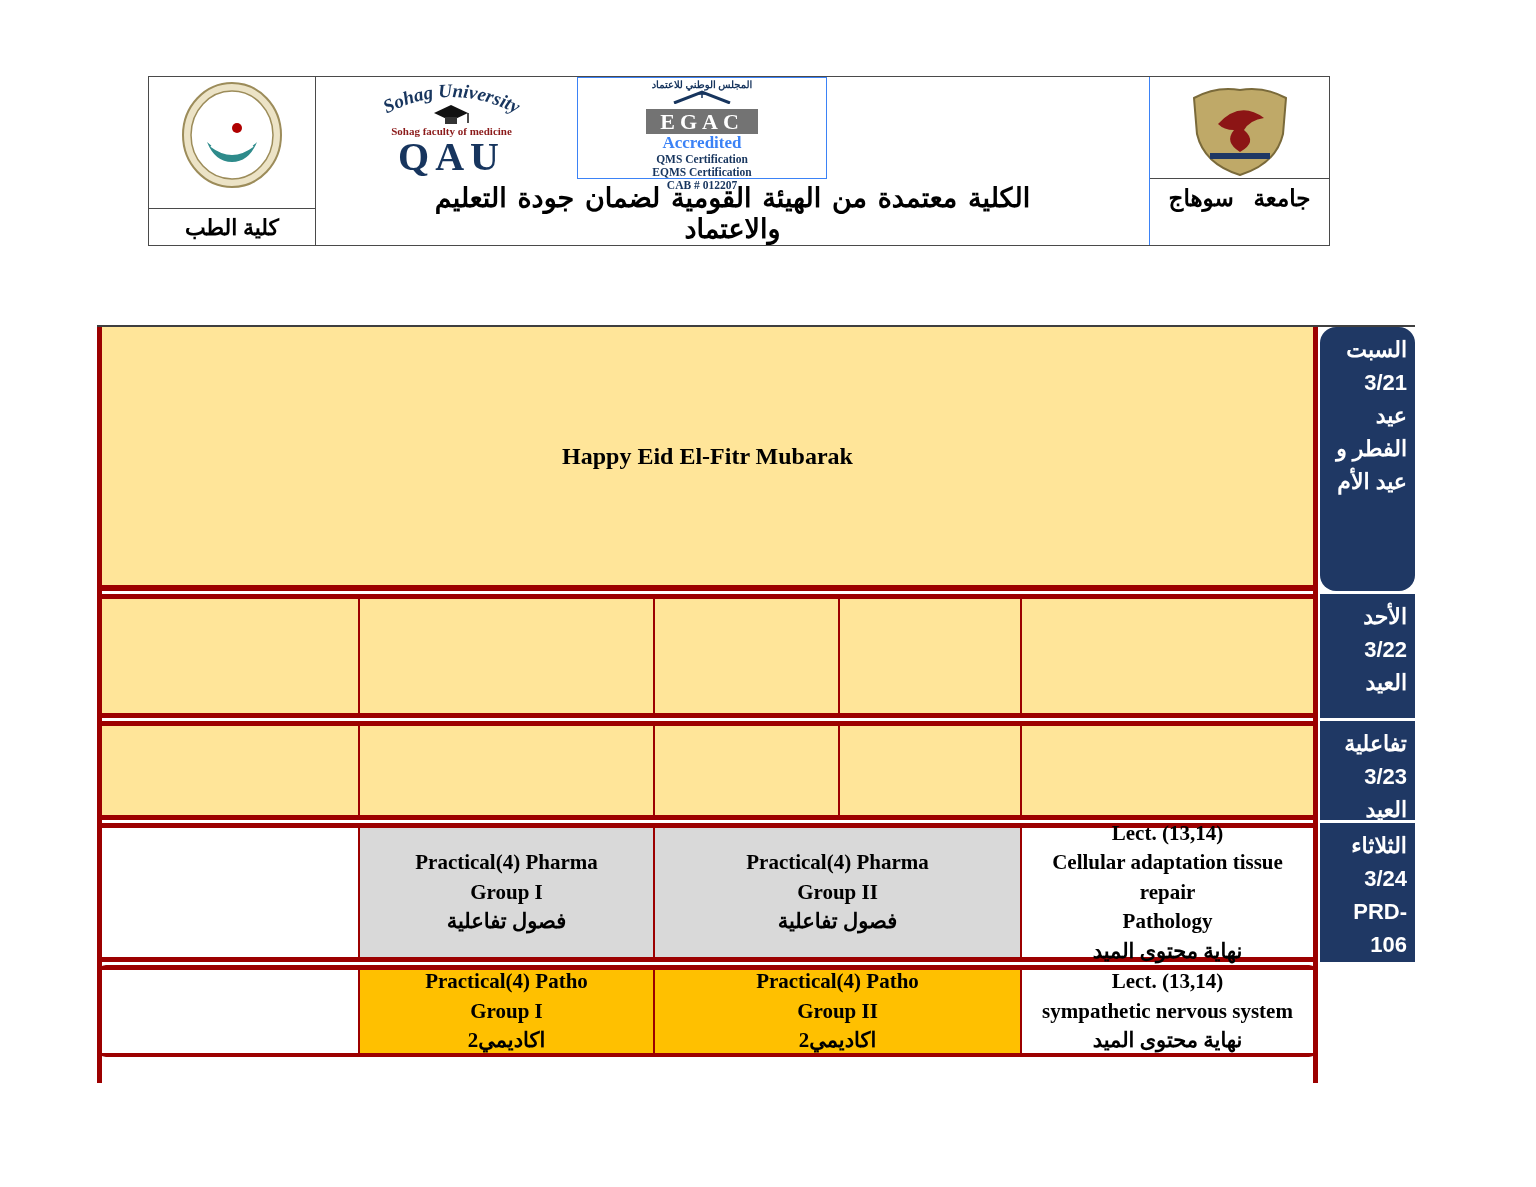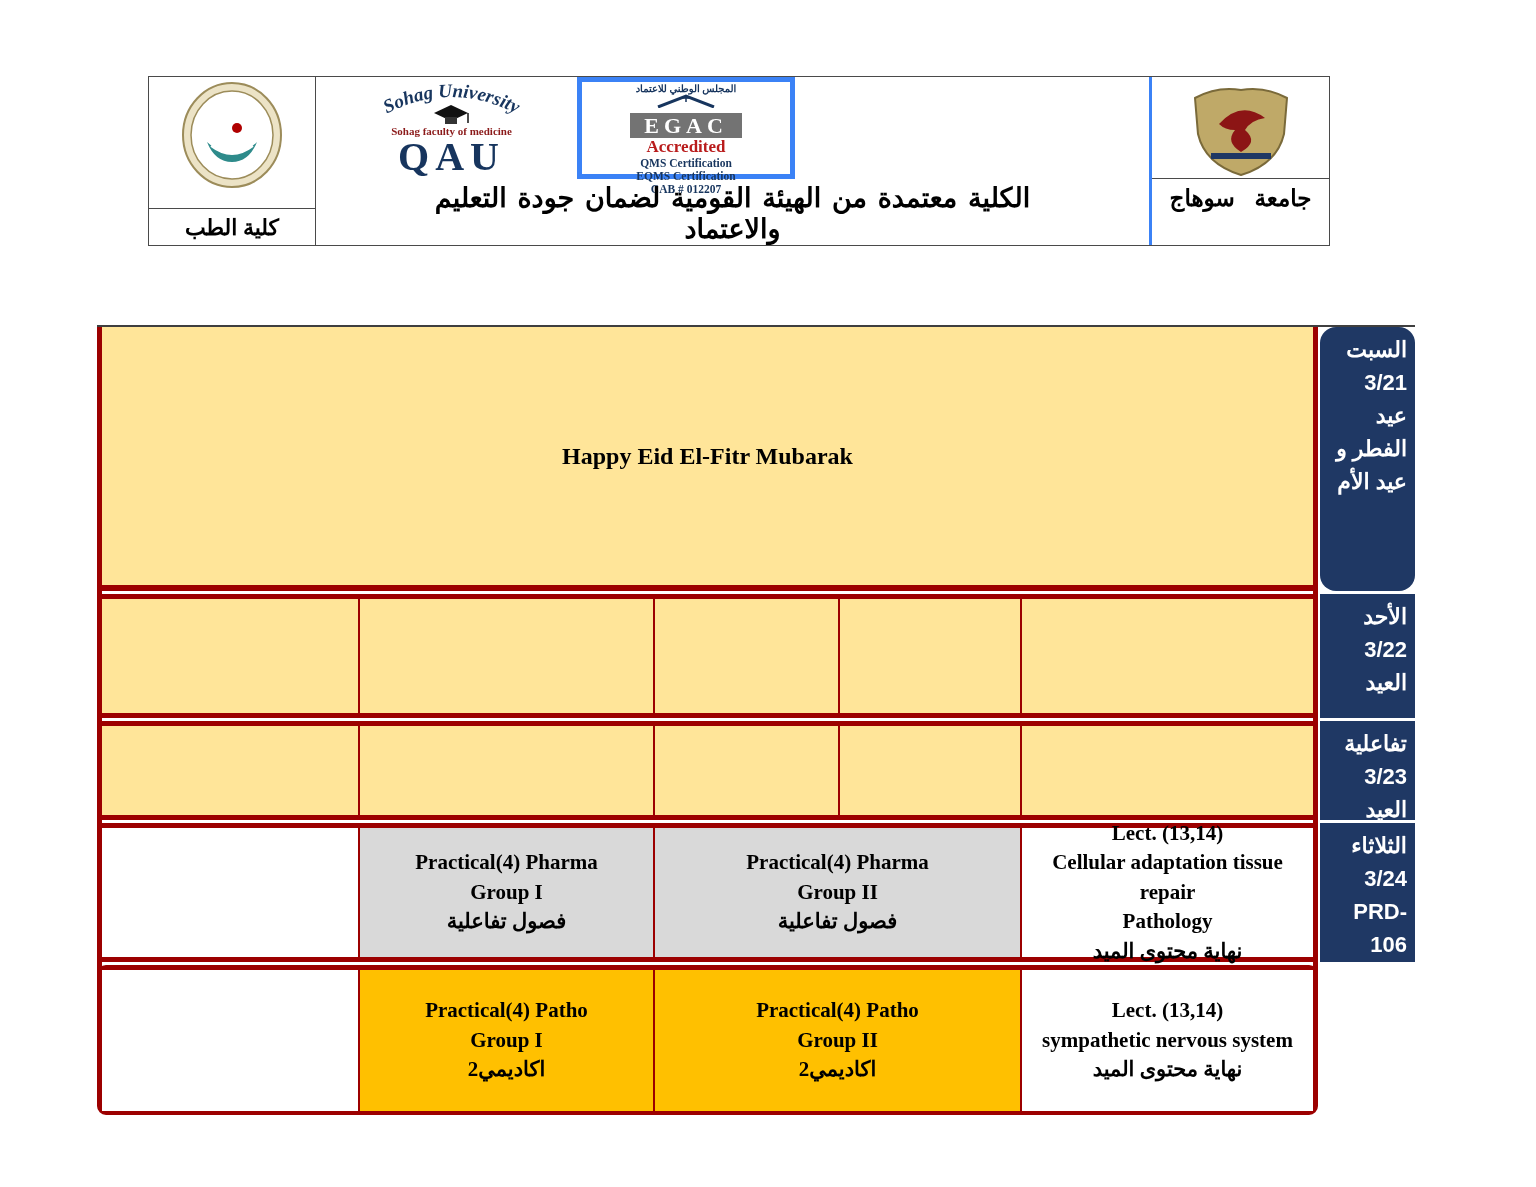--- a/index.html
+++ b/index.html
@@ -8,47 +8,47 @@
     font-family:"Liberation Serif", serif; color:#000; overflow:hidden;
   }
 
   
   .header {
     position:absolute; left:148px; top:76px; width:1182px; height:170px;
     border:1px solid #4a4a4a; display:flex; box-sizing:border-box; background:#fff;
   }
   .h-cell { display:flex; flex-direction:column; align-items:center; box-sizing:border-box; }
   .h-left  { width:167px; border-right:1px solid #4a4a4a; }
-  .h-right { width:180px; border-left:3px solid #3b82f6; }
+  .h-right { width:180px; border-left:1px solid #3b82f6; }
   .h-cell svg { margin-top:5px; }
   .h-label {
     width:100%; border-top:1px solid #4a4a4a; text-align:center;
     font-weight:bold; font-size:22px; padding:6px 0 4px; direction:rtl;
   }
   .h-right .h-label { font-size:23px; word-spacing:14px; }
   .h-spacer { flex:1; }
 
   .h-center { flex:1; display:flex; flex-direction:column; box-sizing:border-box; }
   .logos-row { display:flex; align-items:flex-start; height:106px; }
 
   .qau { margin-left:18px; width:235px; text-align:center; }
   .arc-text { font-size:19px; font-weight:bold; font-style:italic; fill:#17355e; }
   .qau-sub { font-size:11px; font-weight:bold; color:#8b1a1a; margin-top:-14px; }
   .qau-main { font-size:40px; font-weight:bold; color:#17355e; letter-spacing:6px; line-height:1; }
 
   .egac {
-    margin-left:8px; width:218px; height:102px; border:5px solid #3b82f6;
+    margin-left:8px; width:250px; height:102px; border:1px solid #3b82f6;
     box-sizing:border-box; text-align:center; padding-top:1px;
   }
   .egac-ar { font-size:10px; font-weight:bold; color:#17355e; direction:rtl; line-height:1.1; }
   .egac-name {
     display:inline-block; background:#737373; color:#ffffff; font-weight:bold;
     font-size:22px; letter-spacing:5px; padding:0 14px; line-height:1.15; margin-top:1px;
   }
-  .egac-acc { color:#b91c1c; font-weight:bold; font-size:17px; line-height:1.1; }
+  .egac-acc { color:#3b82f6; font-weight:bold; font-size:17px; line-height:1.1; }
   .egac-lines div { font-size:11.5px; font-weight:bold; color:#17355e; line-height:1.15; }
 
   .aja {
     margin-left:72px; width:192px; height:102px; border:1px solid #333;
     box-sizing:border-box; padding:4px 6px;
   }
   .aja-top { display:flex; align-items:center; }
   .aja-name { font-size:34px; font-weight:bold; color:#17355e; margin-left:6px; letter-spacing:2px; }
   .aja-lines div { font-size:14px; font-weight:bold; color:#17355e; line-height:1.2; }
 
@@ -64,21 +64,21 @@
 
   .trow {
     position:absolute; left:97px; width:1221px; box-sizing:border-box; display:flex;
     border-left:5px solid #9c0000; border-right:5px solid #9c0000;
     border-top:5px solid #9c0000; border-bottom:5px solid #9c0000; background:#fff;
   }
   .row1 { top:327px; height:264px; border-top:none; border-bottom:6px solid #9c0000; }
   .row2 { top:594px; height:124px; }
   .row3 { top:721px; height:99px; }
   .row4 { top:823px; height:139px; }
-  .row5 { top:965px; height:150px; border-bottom:4px solid #9c0000;border-radius:9px; }
+  .row5 { top:965px; height:92px; border-bottom:4px solid #9c0000;border-radius:9px; }
 
   .cell {
     box-sizing:border-box; border-right:2px solid #9c0000;
     display:flex; flex-direction:column; justify-content:center; align-items:center;
     text-align:center; font-weight:bold;
   }
   .cell.last { border-right:none; }
   .c1 { width:258px; } .c2 { width:295px; } .c3 { width:185px; }
   .c4 { width:182px; } .c5 { width:291px; } .c34 { width:367px; }
 

